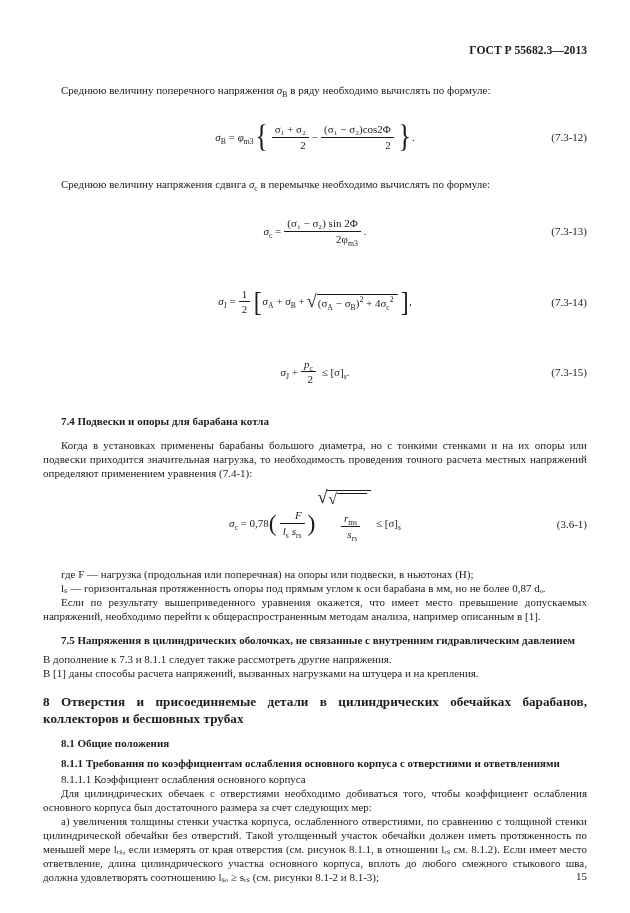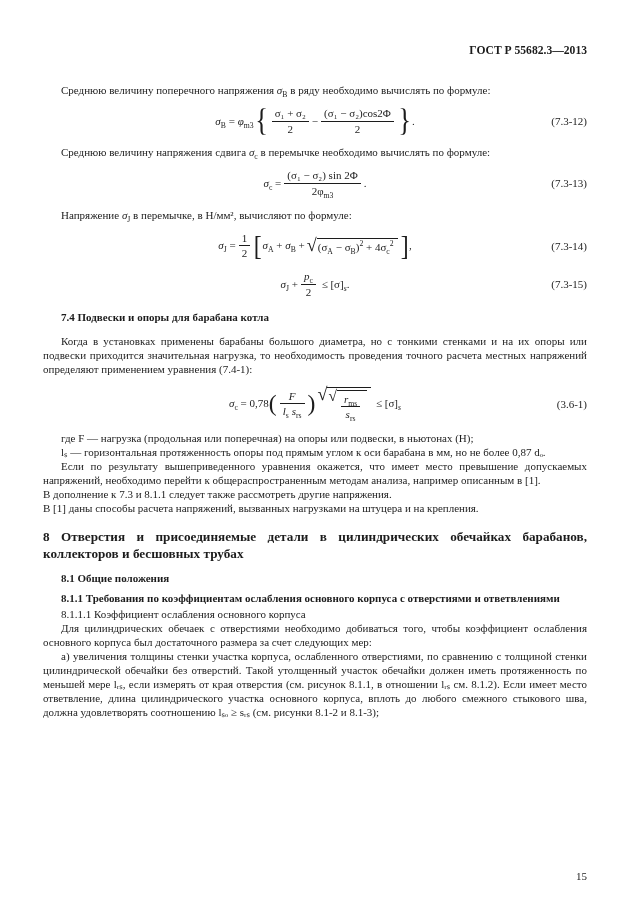--- a/index.html
+++ b/index.html
@@ -23,21 +23,21 @@
   .h-big { font-weight: bold; font-size: 13.2px; line-height: 1.3; margin: 13px 0 8px; text-align: justify; }
   .h-81 { font-weight: bold; margin: 8px 0 6px; text-indent: 18px; }
   .h-811 { font-weight: bold; margin: 0 0 2px; text-indent: 18px; text-align: justify; }
   .note { font-size: 9.8px; line-height: 1.3; text-indent: 16px; text-align: justify; margin: 4px 0 5px; }
 
   .formula-row { position: relative; margin: 10px 0; text-align: center; line-height: 1.15; }
   .formula { display: inline-block; white-space: nowrap; }
   .formula .tok { display: inline-block; vertical-align: middle; }
   .fnum { position: absolute; right: 0; top: 50%; transform: translateY(-50%); line-height: 1; }
 
-  .frac { display: inline-block; vertical-align: middle; text-align: center; margin: 0 3px; }
+  .frac { display: inline-block; vertical-align: middle; text-align: right; margin: 16px 3px; }
   .frac .fn { display: block; padding: 0 3px 1px; border-bottom: 1px solid currentColor; }
   .frac .fd { display: block; padding: 1px 3px 0; }
   .frac .gap { display: inline-block; width: 3px; }
 
   .bigd { display: inline-block; vertical-align: middle; font-weight: 400; }
   .brace { font-size: 285%; line-height: 0.85; transform: scaleX(0.85); }
   .brack { font-size: 255%; line-height: 0.85; transform: scaleX(0.85); }
   .paren { font-size: 215%; line-height: 0.9; }
 
   .sqrt { display: inline-flex; align-items: flex-start; vertical-align: middle; margin: 0 2px; }
@@ -63,21 +63,20 @@
     <span class="fnum">(7.3-12)</span>
   </div>
 
   <p class="body-text"><span>Среднюю величину напряжения сдвига </span><span class="it">σ</span><sub>c</sub><span> в перемычке необходимо вычислять по формуле:</span></p>
 
   <div class="formula-row">
     <span class="formula"><span class="tok"><span class="it">σ</span><sub>c</sub></span> <span class="tok">=</span><span class="frac"><span class="fn">(σ₁ − σ₂) sin 2Φ</span><span class="fd"><span>2φ</span><sub>m3</sub></span></span><span class="tok">.</span></span>
     <span class="fnum">(7.3-13)</span>
   </div>
 
-  <p class="body-text"><span>Напряжение </span><span class="it">σ</span><sub>J</sub><span> в перемычке, в Н/мм², вычисляют по формуле:</span></p>
 
   <div class="formula-row">
     <span class="formula"><span class="tok"><span class="it">σ</span><sub>J</sub></span> <span class="tok">=</span><span class="frac"><span class="fn">1</span><span class="fd">2</span></span><span class="bigd brack">[</span><span class="tok"><span class="it">σ</span><sub>A</sub></span> <span class="tok">+</span> <span class="tok"><span class="it">σ</span><sub>B</sub></span> <span class="tok">+</span><span class="sqrt">
           <span class="rad">√</span>
           <span class="sbody"><span>(σ</span><sub>A</sub><span> − σ</span><sub>B</sub><span>)</span><sup>2</sup><span> + 4σ</span><sub>c</sub><sup>2</sup></span>
         </span><span class="bigd brack">]</span><span class="tok">,</span></span>
     <span class="fnum">(7.3-14)</span>
   </div>
 
   <div class="formula-row">
@@ -97,20 +96,21 @@
               <span class="sbody"><span class="frac"><span class="fn"><span class="it">r</span><sub>ms</sub></span><span class="fd"><span class="it">s</span><sub>rs</sub></span></span></span>
             </span></span>
         </span> <span class="tok">≤</span> <span class="tok"><span>[σ]</span><sub class="it">s</sub></span></span>
     <span class="fnum">(3.6-1)</span>
   </div>
 
   <p class="body-text mt2">где F — нагрузка (продольная или поперечная) на опоры или подвески, в ньютонах (Н);</p>
   <p class="body-text">lₛ — горизонтальная протяженность опоры под прямым углом к оси барабана в мм, но не более 0,87 dₒ.</p>
   <p class="body-text">Если по результату вышеприведенного уравнения окажется, что имеет место превышение допускаемых напряжений, необходимо перейти к общераспространенным методам анализа, например описанным в [1].</p>
 
+  <p class="h-sub2">7.5 Напряжения в цилиндрических оболочках, не связанные с внутренним гидравлическим давлением</p>
 
   <p class="body-text no-indent">В дополнение к 7.3 и 8.1.1 следует также рассмотреть другие напряжения.</p>
   <p class="body-text no-indent">В [1] даны способы расчета напряжений, вызванных нагрузками на штуцера и на крепления.</p>
 
   <p class="h-big">8 Отверстия и присоединяемые детали в цилиндрических обечайках барабанов, коллекторов и бесшовных трубах</p>
 
 
   <p class="h-81">8.1 Общие положения</p>
   <p class="h-811">8.1.1 Требования по коэффициентам ослабления основного корпуса с отверстиями и ответ­влениями</p>
 

